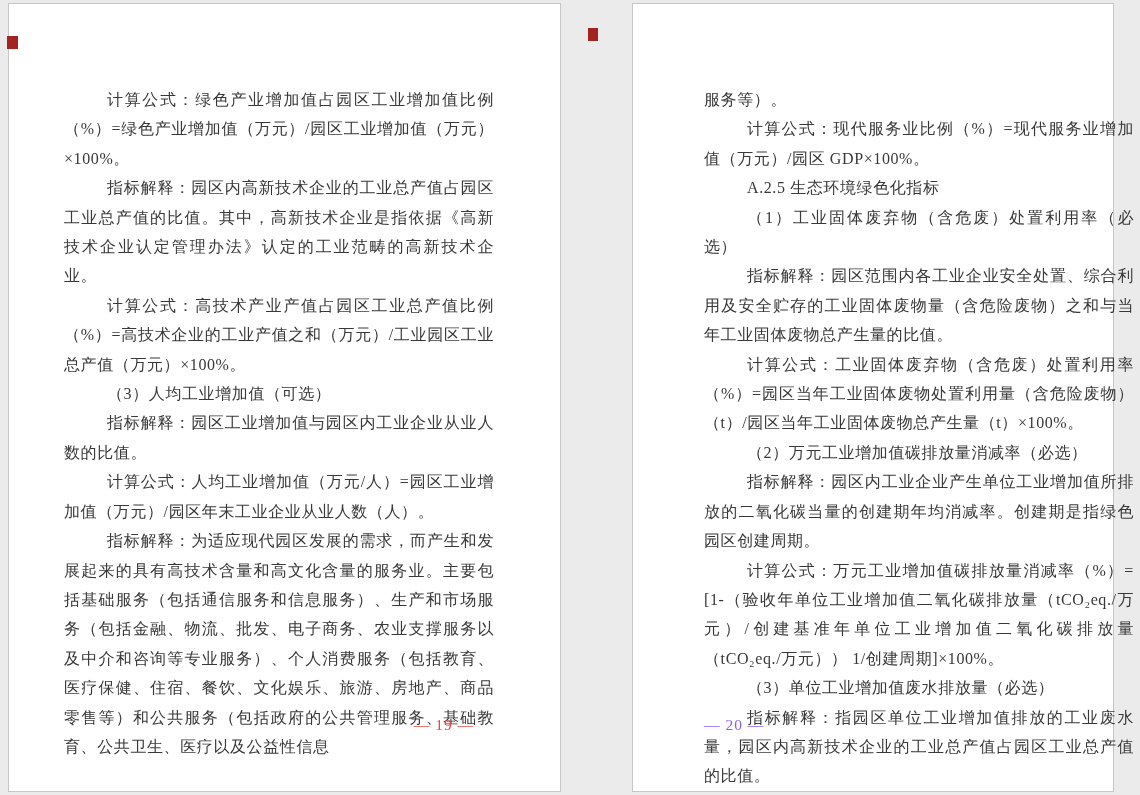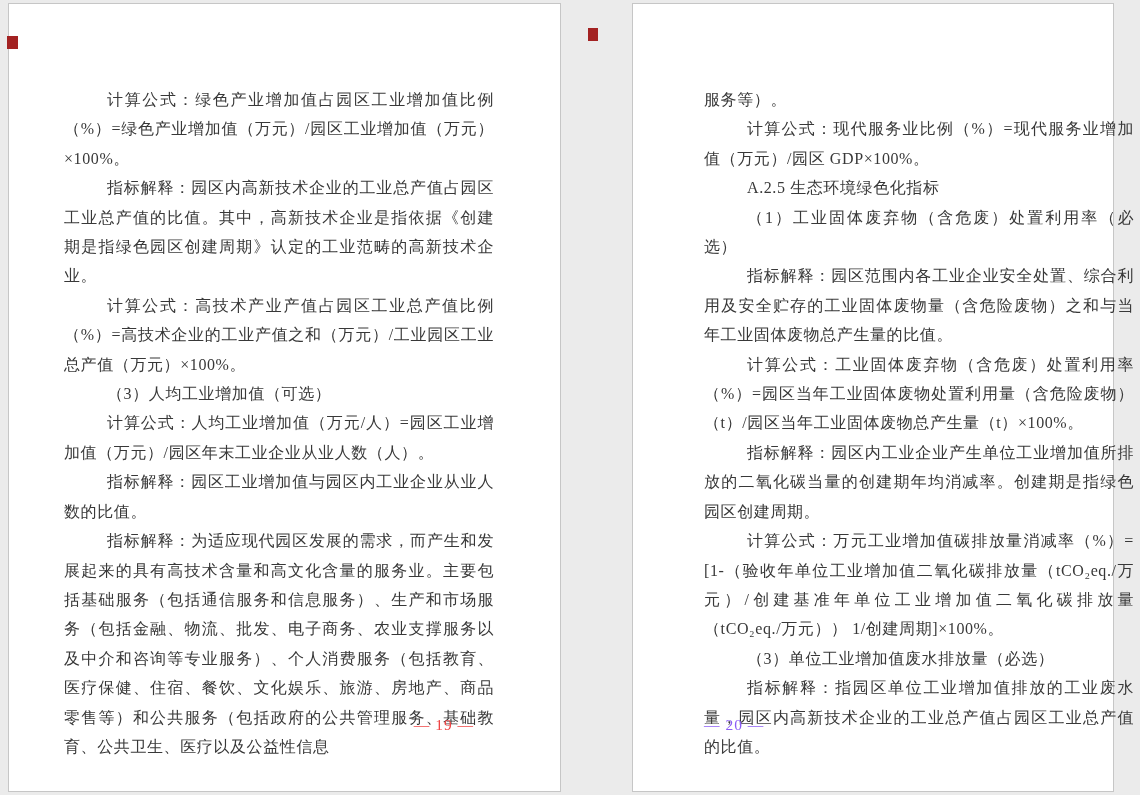--- a/index.html
+++ b/index.html
@@ -57,38 +57,39 @@
   .red-mark-2 { left: 588px; top: 28px; width: 10px; height: 13px; }
 </style>
 </head>
 <body style="background: rgb(235, 235, 235);">
 
 <div class="spread">
 
   <div class="page page-left" style="background: rgb(255, 255, 255); border-color: rgb(198, 198, 198);">
     <div class="page-body" style="color: rgb(56, 56, 56);">
         <p>计算公式：绿色产业增加值占园区工业增加值比例（%）=绿色产业增加值（万元）/园区工业增加值（万元）×100%。</p>
-        <p>指标解释：园区内高新技术企业的工业总产值占园区工业总产值的比值。其中，高新技术企业是指依据《创建期是指绿色园区创建周期》认定的工业范畴的高新技术企业。</p>
+        <p>指标解释：园区内高新技术企业的工业总产值占园区工业总产值的比值。其中，高新技术企业是指依据《高新技术企业认定管理办法》认定的工业范畴的高新技术企业。</p>
         <p>计算公式：高技术产业产值占园区工业总产值比例（%）=高技术企业的工业产值之和（万元）/工业园区工业总产值（万元）×100%。</p>
         <p>（3）人均工业增加值（可选）</p>
+        <p>指标解释：园区工业增加值与园区内工业企业从业人数的比值。</p>
         <p>计算公式：人均工业增加值（万元/人）=园区工业增加值（万元）/园区年末工业企业从业人数（人）。</p>
-        <p>指标解释：园区工业增加值与园区内工业企业从业人数的比值。</p>
         <p>指标解释：为适应现代园区发展的需求，而产生和发展起来的具有高技术含量和高文化含量的服务业。主要包括基础服务（包括通信服务和信息服务）、生产和市场服务（包括金融、物流、批发、电子商务、农业支撑服务以及中介和咨询等专业服务）、个人消费服务（包括教育、医疗保健、住宿、餐饮、文化娱乐、旅游、房地产、商品零售等）和公共服务（包括政府的公共管理服务、基础教育、公共卫生、医疗以及公益性信息</p>
       </div>
     <div class="page-footer" style="color: #ef4444;">— 19 —</div>
   </div>
 
   <div class="page page-right" style="background: rgb(255, 255, 255); border-color: rgb(198, 198, 198);">
     <div class="page-body" style="color: rgb(56, 56, 56);">
         <p class="no-indent">服务等）。</p>
         <p>计算公式：现代服务业比例（%）=现代服务业增加值（万元）/园区 GDP×100%。</p>
         <p>A.2.5 生态环境绿色化指标</p>
         <p>（1）工业固体废弃物（含危废）处置利用率（必选）</p>
         <p>指标解释：园区范围内各工业企业安全处置、综合利用及安全贮存的工业固体废物量（含危险废物）之和与当年工业固体废物总产生量的比值。</p>
         <p>计算公式：工业固体废弃物（含危废）处置利用率（%）=园区当年工业固体废物处置利用量（含危险废物）（t）/园区当年工业固体废物总产生量（t）×100%。</p>
+        <p>（2）万元工业增加值碳排放量消减率（必选）</p>
         <p>指标解释：园区内工业企业产生单位工业增加值所排放的二氧化碳当量的创建期年均消减率。创建期是指绿色园区创建周期。</p>
         <p>计算公式：万元工业增加值碳排放量消减率（%）=[1-（验收年单位工业增加值二氧化碳排放量（tCO₂eq./万元）/创建基准年单位工业增加值二氧化碳排放量（tCO₂eq./万元）） 1/创建周期]×100%。</p>
         <p>（3）单位工业增加值废水排放量（必选）</p>
         <p>指标解释：指园区单位工业增加值排放的工业废水量，园区内高新技术企业的工业总产值占园区工业总产值的比值。</p>
       </div>
     <div class="page-footer" style="color: #8b5cf6;">— 20 —</div>
   </div>
 
   <div class="red-mark red-mark-1" style="background: rgb(163, 34, 34);"></div>
   <div class="red-mark red-mark-2" style="background: rgb(163, 34, 34);"></div>

